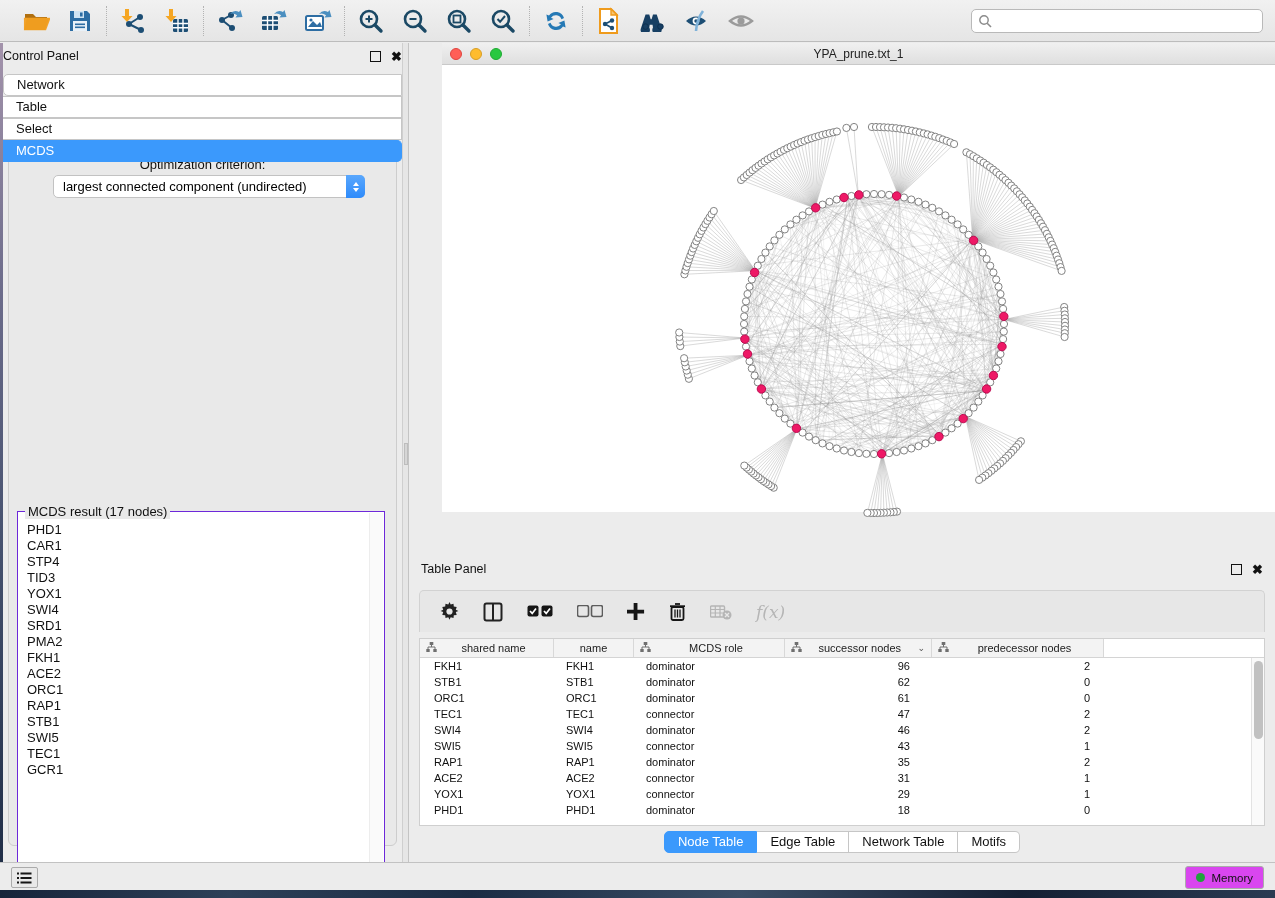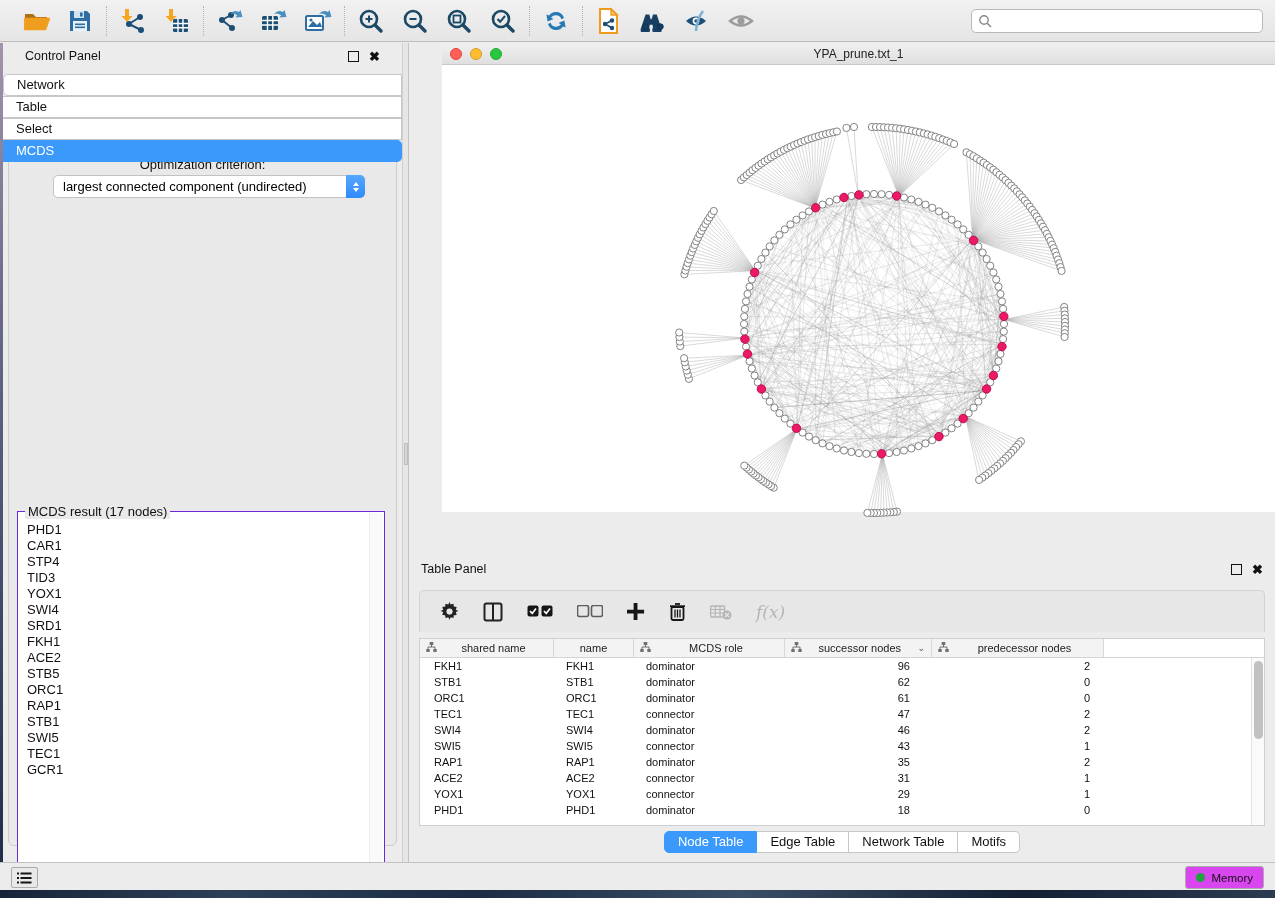--- a/index.html
+++ b/index.html
@@ -21,21 +21,21 @@
 .search-glass { position:absolute; left:7px; top:5px; }
 
 
 .left-edge { position:absolute; left:0; top:43px; width:3px; bottom:8px;
   background:linear-gradient(#a393ab,#6b6b8a 30%,#45516e 60%,#1d2b44); }
 .desktop-strip { position:absolute; left:0; bottom:0; width:1275px; height:8px;
   background:linear-gradient(90deg,#16243a,#2d4058 18%,#1b2c44 37%,#3a4e66 58%,#141f33 80%,#2a3b52); }
 
 
 .control-panel { position:absolute; left:3px; top:43px; width:399px; bottom:36px; background:#ececec; }
-.cp-header { height:26px; display:flex; align-items:center; padding:0 22px;gap:36px; }
+.cp-header { height:26px; display:flex; align-items:center; padding:0 0;gap:36px; }
 .cp-title { font-size:12.5px; color:#111; }
 .win-btns { margin-left:auto; display:flex; gap:10px; align-items:center; }
 .float-btn { width:11px; height:11px; border:1.5px solid #111; display:inline-block; }
 .close-btn { font-size:13px; font-weight:bold; color:#111; line-height:11px; }
 .cp-pane { position:absolute; left:5px; right:5px; top:43px; bottom:16px;
   border:1px solid #cdcdcd; border-radius:6px; background:#e9e9e9; }
 .cp-tab-bar { position:absolute; top:31px; left:0; right:0; display:flex; justify-content:center; z-index:3;flex-direction:column; }
 .tab { background:#fff; border:1px solid #c6c6c6; border-left:none; padding:2px 13px;
   font-size:13px; color:#111; line-height:16px; }
 .tab:first-child { border-left:1px solid #c6c6c6; border-radius:5px 0 0 5px; }
@@ -298,23 +298,23 @@
       <div class="result-box">
         <span class="result-legend">MCDS result (17 nodes)</span>
         <div class="result-list">
             <div class="result-item">PHD1</div>
             <div class="result-item">CAR1</div>
             <div class="result-item">STP4</div>
             <div class="result-item">TID3</div>
             <div class="result-item">YOX1</div>
             <div class="result-item">SWI4</div>
             <div class="result-item">SRD1</div>
+            <div class="result-item">PMA2</div>
             <div class="result-item">FKH1</div>
             <div class="result-item">ACE2</div>
-            <div class="result-item">STB5</div>
             <div class="result-item">ORC1</div>
             <div class="result-item">RAP1</div>
             <div class="result-item">STB1</div>
             <div class="result-item">SWI5</div>
             <div class="result-item">TEC1</div>
             <div class="result-item">GCR1</div>
           </div>
         <div class="result-scroll"></div>
       </div>
     </div>

